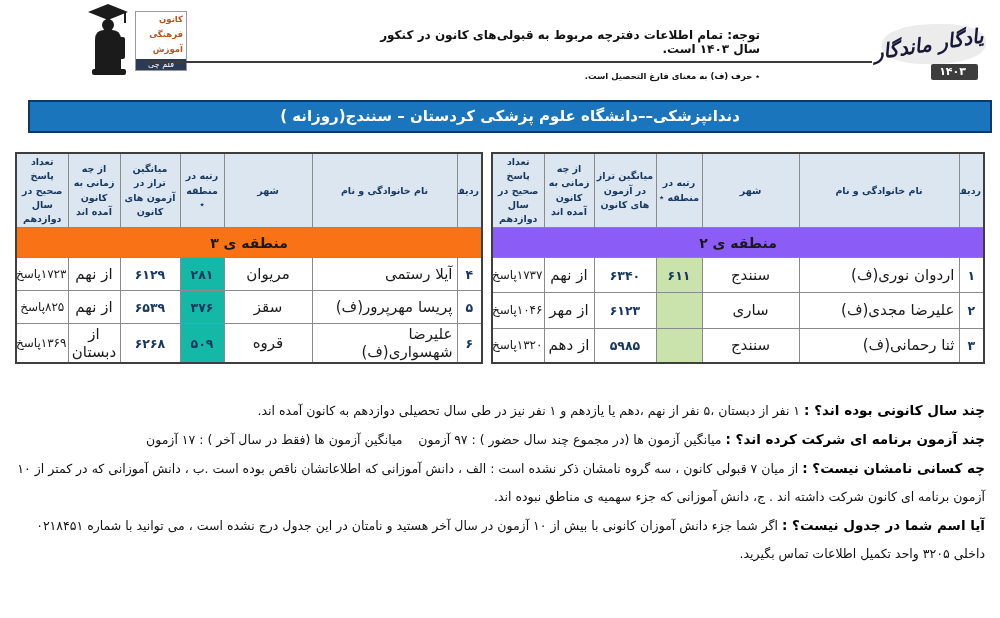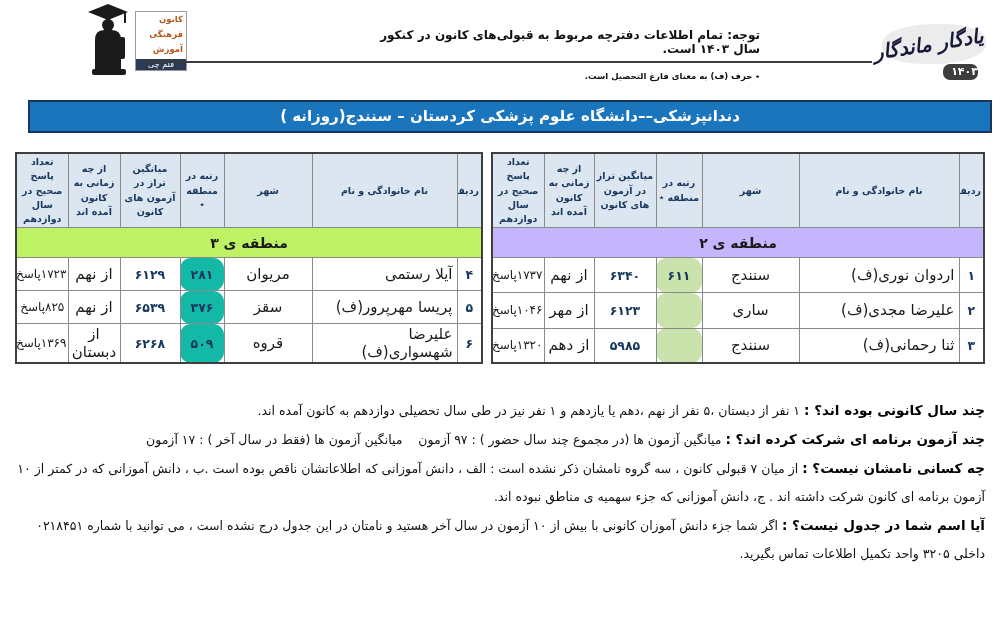--- a/index.html
+++ b/index.html
@@ -20,42 +20,42 @@
   .notice{position:absolute;right:240px;top:28px;width:380px;text-align:right;direction:rtl;color:#111;}
   .notice-main{font-size:12px;font-weight:bold;}
   .notice-sub{font-size:8.5px;font-weight:bold;margin-top:15px;}
 
   .brand{position:absolute;right:6px;top:10px;width:128px;height:72px;}
   .brand-blob{position:absolute;right:8px;top:14px;width:104px;height:40px;background:#ececec;
               border-radius:50% 40% 50% 40%;}
   .brand-script{position:absolute;right:10px;top:22px;font-size:20px;font-weight:bold;font-style:italic;
                 color:#181838;transform:rotate(-9deg);white-space:nowrap;letter-spacing:1px;}
   .brand-year{position:absolute;right:16px;top:54px;background:#3d3d3d;color:#fff;font-size:11px;
-              font-weight:bold;padding:1px 0 2px 8px;border-radius:7px;}
+              font-weight:bold;padding:1px 12px 2px 8px;border-radius:2px;}
 
   
   .title-bar{position:absolute;left:18px;top:100px;width:960px;height:29px;background:#1b75bc;
              border:2px solid #16365c;color:#ffffff;font-weight:bold;font-size:15px;
              text-align:center;line-height:29px;margin-left:10px;}
 
   
   .tables{position:absolute;top:152px;right:15px;left:15px;display:flex;
           justify-content:space-between;direction:rtl;}
   table.tbl{border-collapse:collapse;table-layout:fixed;direction:rtl;background:#fff;
             border:2px solid #3f3f3f;}
   .t2{width:492px;} .t3{width:466px;}
   .tbl th,.tbl td{border:1px solid #8a8a8a;box-sizing:border-box;overflow:hidden;}
   .tbl th{background:#dce6f1;color:#17375e;font-size:9.5px;font-weight:bold;height:52px;
           padding:1px 2px;line-height:1.5;text-align:center;}
   .tbl tr.banner td{height:30px;font-size:14px;font-weight:bold;text-align:center;color:#1a1a1a;}
-  .t2 tr.banner td{background:#c4b5fd;}
-  .t3 tr.banner td{background:#bef264;}
+  .t2 tr.banner td{background:#8b5cf6;}
+  .t3 tr.banner td{background:#f97316;}
   .tbl td{height:33px;font-size:15px;color:#1a1a1a;text-align:center;background:#fff;}
   .tbl td.name{text-align:right;padding-right:4px;margin-left:32px;}
-  .tbl td.num{font-weight:bold;color:#17375e;font-size:12.5px;border-radius:11px;}
+  .tbl td.num{font-weight:bold;color:#17375e;font-size:12.5px;}
   .t2 td.rank{background:#cae3ac;}
   .t3 td.rank{background:#14b8a6;}
   .tbl td.ans{font-size:12px;}
 
   
   .notes{position:absolute;top:396px;right:15px;left:15px;direction:rtl;text-align:right;
          color:#111;font-size:12.5px;line-height:28px;}
   .notes p{margin:0;}
   .notes b{font-size:13.5px;font-weight:bold;margin-left:4px;color:#000;}
 </style>

